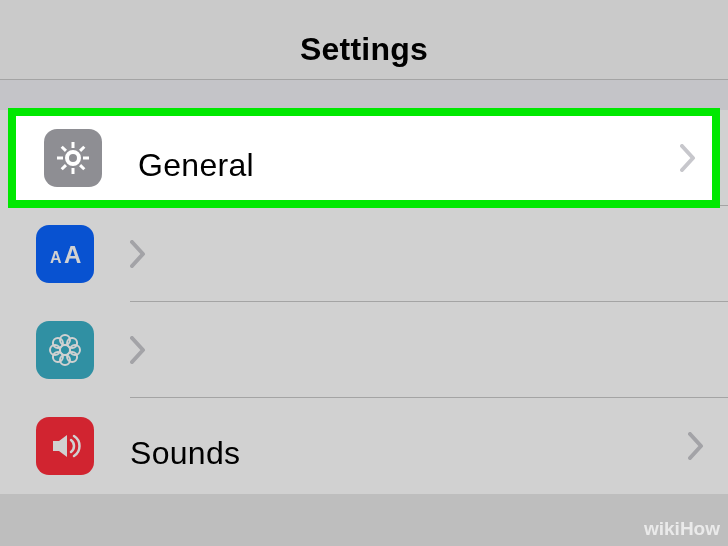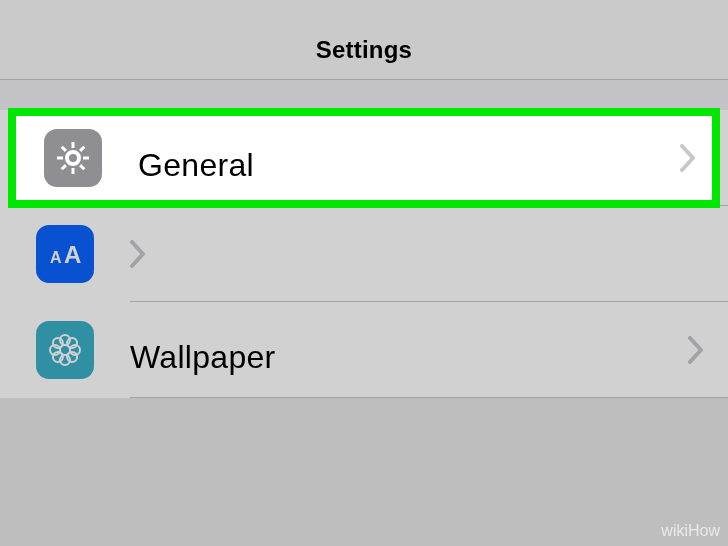--- a/index.html
+++ b/index.html
@@ -20,21 +20,21 @@
     }
     .header {
       height: 80px;
       display: flex;
       align-items: center;
       justify-content: center;
       background: #f7f7f7;
       border-bottom: 1px solid #c8c8c8;
     }
     .header-title {
-      font-size: 24px;
+      font-size: 32px;
       font-weight: 600;
       letter-spacing: 0.2px;
       color: #000;
       margin-top: 20px;
     }
     .gap {
       height: 30px;
       background: #efeff4;
     }
     .list {
@@ -90,22 +90,22 @@
       align-items: center;
       padding: 0 16px 0 28px;
     }
     .highlight .icon-box { margin-right: 36px; }
     .highlight .row-label { flex: 1; }
     .watermark {
       position: absolute;
       right: 8px;
       bottom: 6px;
       color: #eaeaea;
-      font-size: 16px;
-      font-weight: 400;
+      font-size: 19px;
+      font-weight: 700;
       z-index: 70;
       font-family: Arial, sans-serif;
     }
     
     .ic-general { background: #8e8e93; }
     .ic-display { background: #0a64ff; }
     .ic-wallpaper { background: #3bb0c7; }
     .ic-sounds { background: #ff2d3b; }
   </style>
 </head>
@@ -168,29 +168,45 @@
             <circle cx="20" cy="30" r="5"></circle>
             <circle cx="10" cy="20" r="5"></circle>
             <circle cx="30" cy="20" r="5"></circle>
             <circle cx="12.9" cy="12.9" r="5"></circle>
             <circle cx="27.1" cy="12.9" r="5"></circle>
             <circle cx="12.9" cy="27.1" r="5"></circle>
             <circle cx="27.1" cy="27.1" r="5"></circle>
           </g>
         </svg>
     </div>
-    <div class="row-label">Wallpaper</div>
     <div class="chev">
       <svg width="16" height="28" viewBox="0 0 16 28">
           <path d="M2 2l11 12L2 26" stroke="#c7c7cc" stroke-width="4" fill="none" stroke-linecap="round" stroke-linejoin="round"></path>
         </svg>
     </div>
     <div class="row-sep"></div>
   </div>
 
+  <div class="row">
+    <div class="icon-box ic-sounds">
+      <svg width="40" height="40" viewBox="0 0 40 40">
+          <g fill="#fff">
+            <path d="M8 15v10h6l8 6V9l-8 6H8z"></path>
+            <path d="M26 14c2 1.5 3 3.5 3 6s-1 4.5-3 6" stroke="#fff" stroke-width="2.5" fill="none" stroke-linecap="round"></path>
+            <path d="M29 10c3.5 2.2 5.5 5.8 5.5 10s-2 7.8-5.5 10" stroke="#fff" stroke-width="2.5" fill="none" stroke-linecap="round"></path>
+          </g>
+        </svg>
+    </div>
+    <div class="row-label">Sounds</div>
+    <div class="chev">
+      <svg width="16" height="28" viewBox="0 0 16 28">
+          <path d="M2 2l11 12L2 26" stroke="#c7c7cc" stroke-width="4" fill="none" stroke-linecap="round" stroke-linejoin="round"></path>
+        </svg>
+    </div>
+  </div>
 
 </div>
 
 <div class="overlay"></div>
 
 <div class="highlight">
   <div class="icon-box ic-general">
     <svg width="40" height="40" viewBox="0 0 40 40">
         <g fill="#fff">
           <path d="M20 12a8 8 0 100 16 8 8 0 000-16zm0 12a4 4 0 110-8 4 4 0 010 8z"></path>

